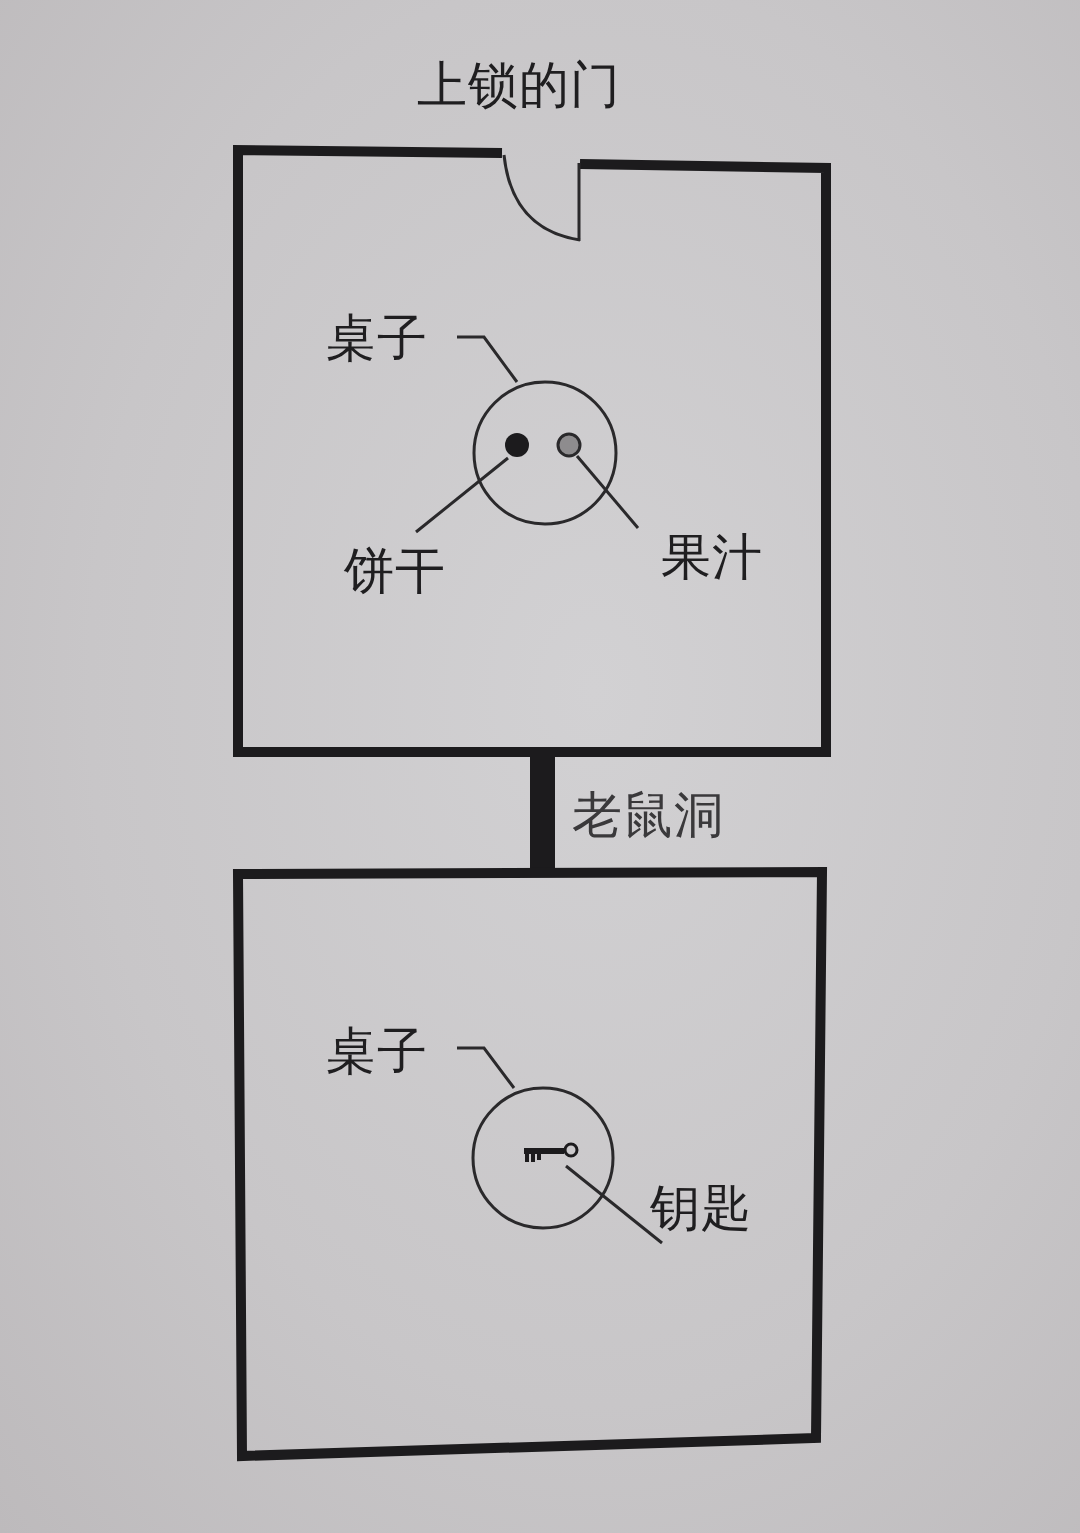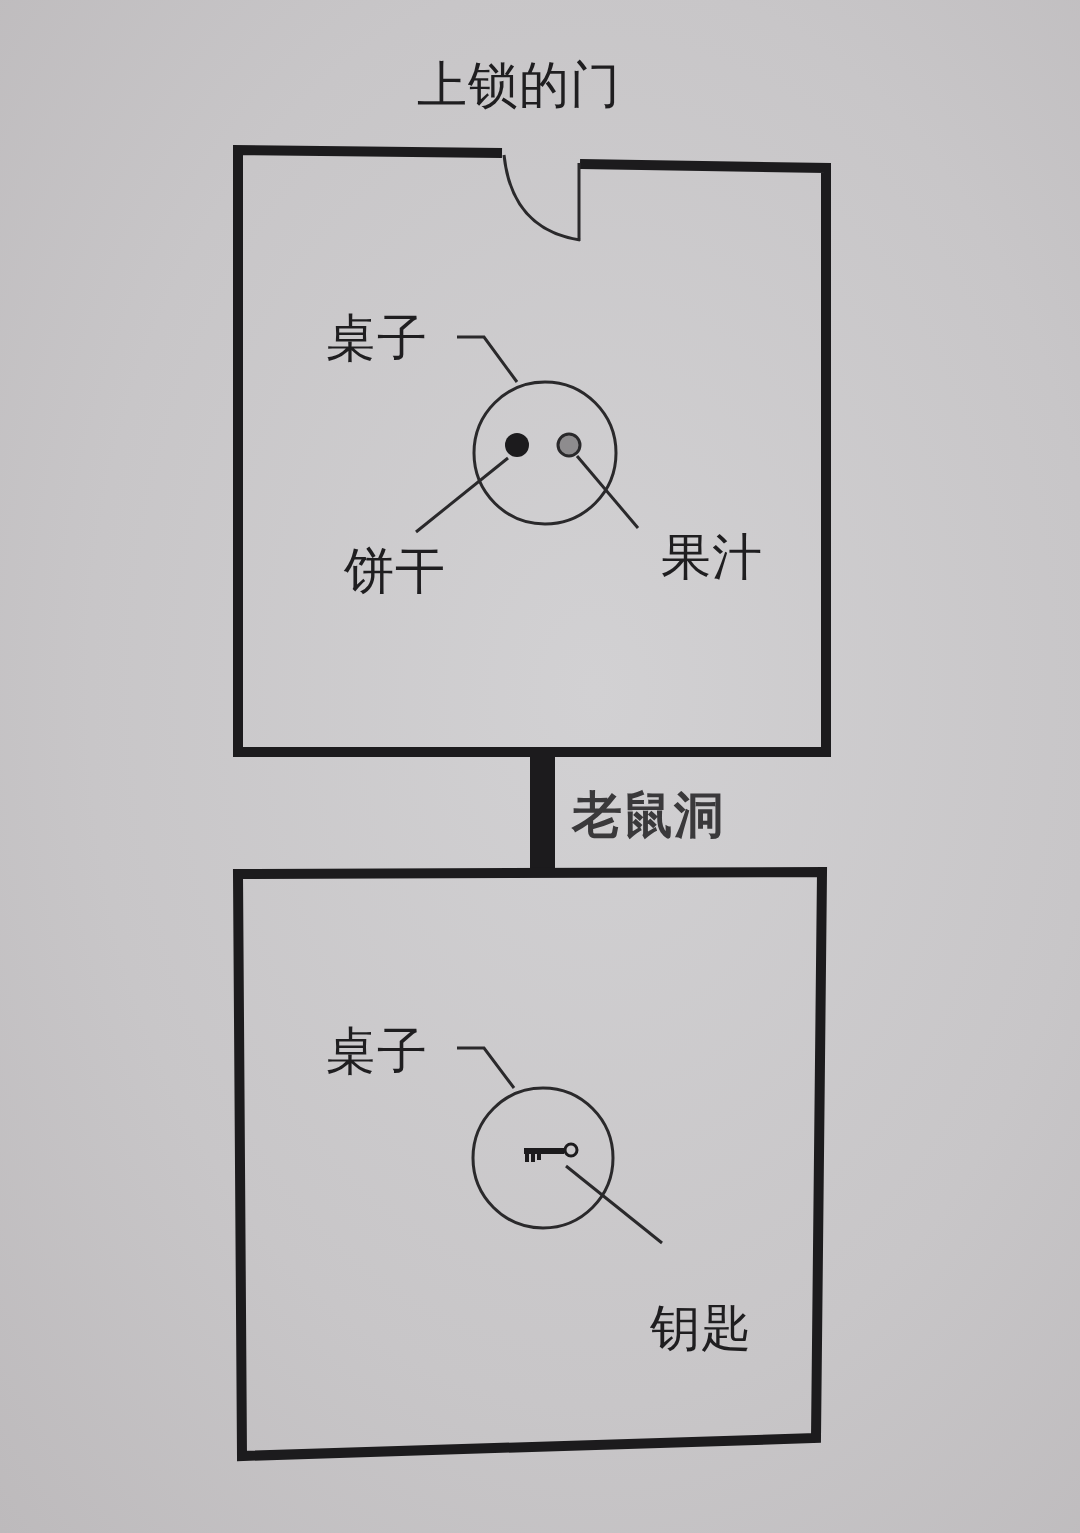--- a/index.html
+++ b/index.html
@@ -10,21 +10,21 @@
   }
   #stage { position: relative; width: 1080px; height: 1533px;
     background: radial-gradient(ellipse at 55% 45%, #d2d1d3 0%, #c8c6c8 60%, #bdbabc 100%); }
   svg { position: absolute; left: 0; top: 0; }
   .wall { fill: none; stroke: #1c1b1d; stroke-width: 10; stroke-linejoin: miter; }
   .thin { fill: none; stroke: #2a292b; stroke-width: 3; }
   .label {
     position: absolute; font-size: 50px; color: #1f1e20; white-space: nowrap;
     font-family: "DejaVu Sans", sans-serif; letter-spacing: 1px; line-height: 1;
   }
-  .bold { font-weight: bold; color: #3a393b; }
+  .bold { font-weight: normal; color: #3a393b; }
 </style>
 </head>
 <body>
 
 <div id="stage">
 
   <svg width="1080" height="1533" viewBox="0 0 1080 1533">
 
     <g>
       <polyline class="wall" points="502,153 238,150 238,752 826,752 826,168 580,164"></polyline>
@@ -72,14 +72,14 @@
 
   <div class="label" style="left:417px; top:60px;">上锁的门</div>
 
   <div class="label" style="left:326px; top:313px;">桌子</div>
   <div class="label" style="left:344px; top:546px;">饼干</div>
   <div class="label" style="left:638px; top:532px;margin-left:23px;">果汁</div>
 
   <div class="label bold" style="left:572px; top:790px;">老鼠洞</div>
 
   <div class="label" style="left:326px; top:1026px;">桌子</div>
-  <div class="label" style="left:650px; top:1303px;">钥匙</div>
+  <div class="label" style="left:650px; top:1183px;">钥匙</div>
 </div>
 
 </body></html>

